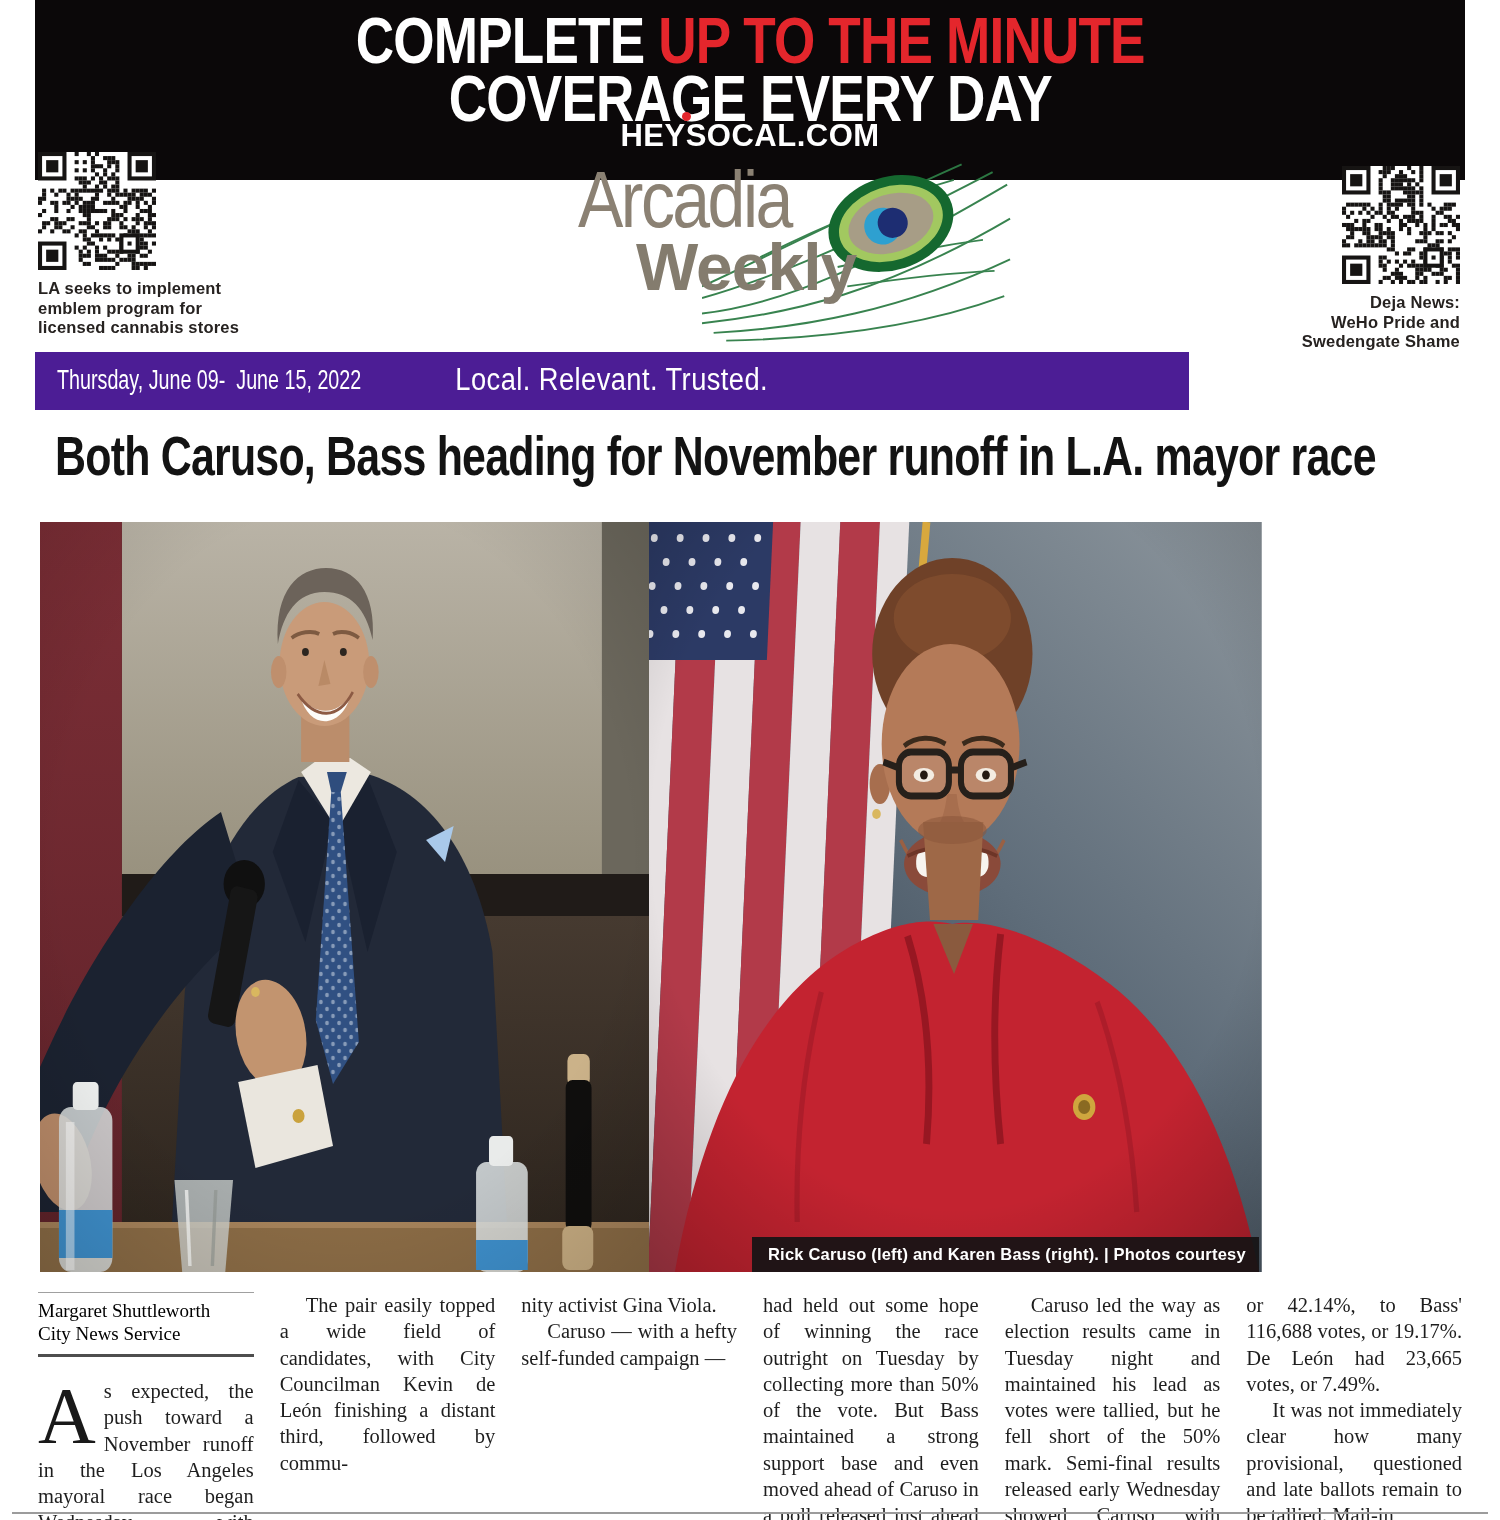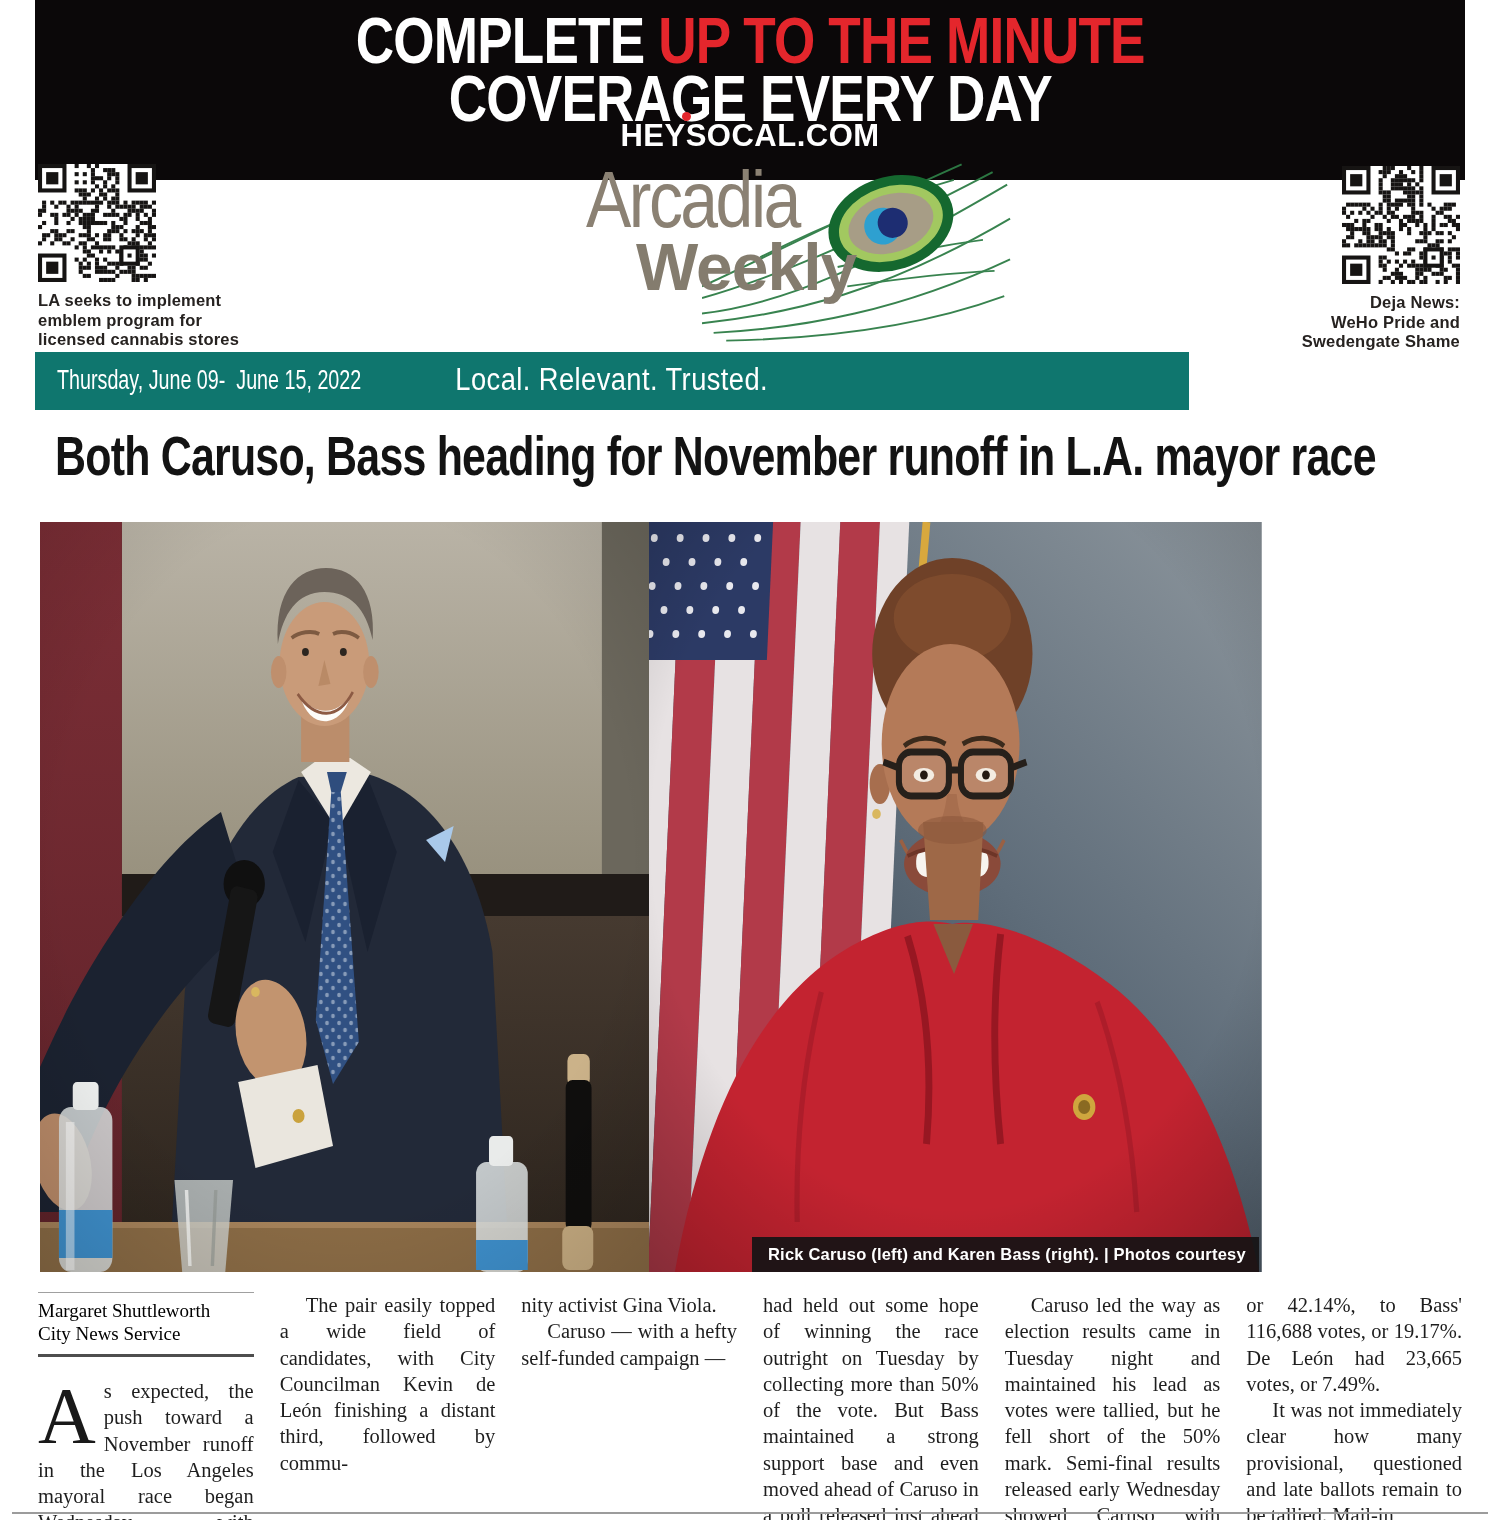--- a/index.html
+++ b/index.html
@@ -13,34 +13,34 @@
   .banner-l3{position:absolute;top:118px;left:0;right:0;font-size:31px;font-weight:700;letter-spacing:.5px;}
   .red{color:#e4262c;}
   .site-dot{position:absolute;top:112px;left:calc(50% - 68px);width:9px;height:9px;border-radius:50%;background:#e4262c;}
   .cx83{display:inline-block;transform:scaleX(.83);transform-origin:center;}
   .cx88{display:inline-block;transform:scaleX(.88);transform-origin:center;}
   .cx78l{display:inline-block;transform:scaleX(.78);transform-origin:left center;}
   .cx73l{display:inline-block;transform:scaleX(.73);transform-origin:left center;white-space:pre;}
   .cx85l{display:inline-block;transform:scaleX(.85);transform-origin:left center;}
 
   
-  .qr-block-left{position:absolute;left:38px;top:164px;width:235px;}
+  .qr-block-left{position:absolute;left:38px;top:152px;width:235px;}
   .qr-block-right{position:absolute;right:40px;top:166px;width:235px;display:flex;flex-direction:column;align-items:flex-end;}
   .qr{width:118px;height:118px;display:block;}
   .qr-caption{margin-top:9px;font-size:16.5px;line-height:19.5px;font-weight:700;color:#262220;white-space:pre-line;letter-spacing:.2px;}
   .qr-caption.right{text-align:right;}
 
   .logo{position:absolute;left:552px;top:158px;width:430px;height:192px;}
   .logo-feather{position:absolute;left:150px;top:-8px;width:310px;height:205px;}
-  .logo-top{position:absolute;left:26px;top:2px;font-size:80px;font-weight:400;color:#8b8173;letter-spacing:-3px;line-height:1;margin-left:8px;}
+  .logo-top{position:absolute;left:26px;top:2px;font-size:80px;font-weight:400;color:#8b8173;letter-spacing:-3px;line-height:1;}
   .logo-bottom{position:absolute;left:84px;top:76px;font-size:66px;font-weight:800;color:#847c6e;letter-spacing:-1px;line-height:1;}
   .logo-visit{position:absolute;left:0;right:0;top:160px;text-align:center;font-size:20px;font-weight:700;color:#3f3b35;letter-spacing:1.8px;}
 
   
-  .datebar{position:absolute;left:35px;top:352px;width:1154px;height:58px;background:#0f766e;color:#fff;}
+  .datebar{position:absolute;left:35px;top:352px;width:1154px;height:58px;background:#4c1d95;color:#fff;}
   .datebar-date{position:absolute;left:22px;top:13px;font-size:27px;font-weight:400;}
   .datebar-tag{position:absolute;left:0;right:0;top:10px;text-align:center;font-size:31px;font-weight:400;letter-spacing:.5px;}
   .datebar-vol{position:absolute;left:1218px;top:20px;font-size:17px;}
   .datebar-no{position:absolute;left:1326px;top:20px;font-size:17px;}
 
   
   .headline{position:absolute;left:55px;top:424px;font-size:55px;font-weight:800;color:#131313;letter-spacing:-1px;white-space:nowrap;}
 
   
   .photos{position:absolute;left:40px;top:522px;width:1222px;height:750px;display:flex;}

